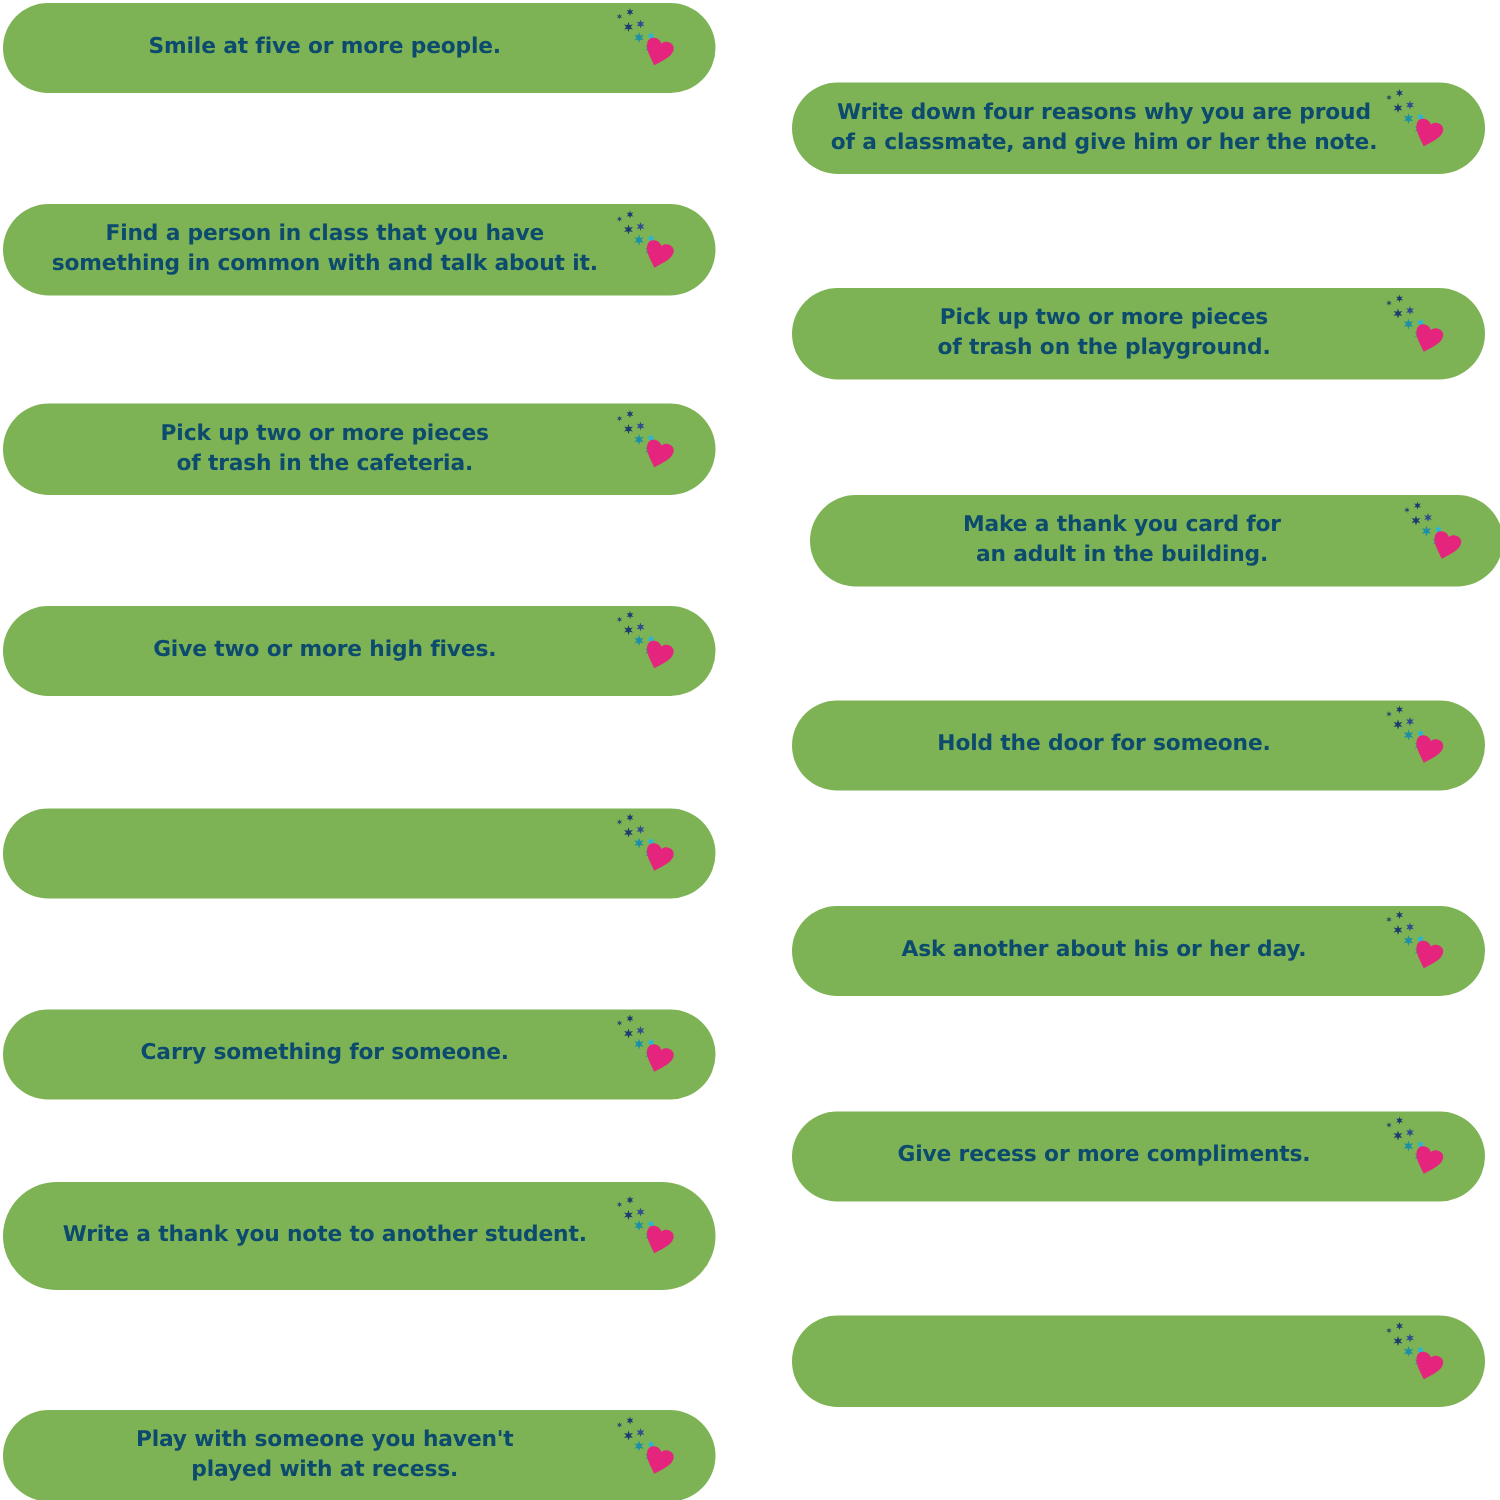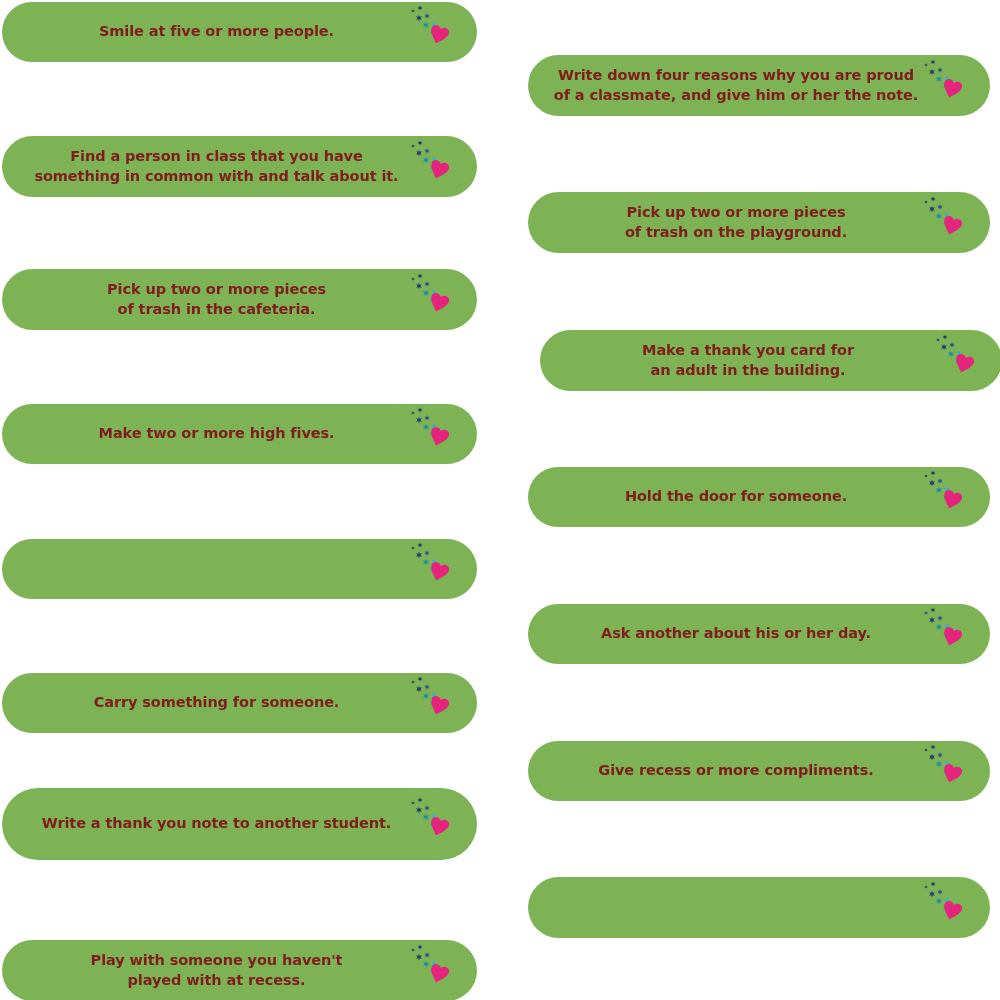--- a/index.html
+++ b/index.html
@@ -21,21 +21,21 @@
     box-sizing: border-box;
     background: #7db355;
     border-radius: 999px;
     display: flex;
     align-items: center;
     justify-content: center;
   }
   .pill-text {
     display: block;
     text-align: center;
-    color: #7f1d1d;
+    color: #0c4a6e;
     font-family: "DejaVu Sans", "Liberation Sans", sans-serif;
     font-size: 14.5px;
     font-weight: 600;
     line-height: 1.32;
     letter-spacing: -0.1px;
     white-space: pre-line;
     padding: 0 62px 0 16px;
     max-width: 100%;
   }
   .pill.two-line .pill-text {
@@ -115,21 +115,21 @@
             <path d="M26.00,23.80L26.67,25.84L28.77,25.40L27.34,27.00L28.77,28.60L26.67,28.16L26.00,30.20L25.33,28.16L23.23,28.60L24.66,27.00L23.23,25.40L25.33,25.84Z" fill="#1b8fa8" opacity="1"></path>
             <path d="M33.00,23.60L33.50,25.13L35.08,24.80L34.01,26.00L35.08,27.20L33.50,26.87L33.00,28.40L32.50,26.87L30.92,27.20L31.99,26.00L30.92,24.80L32.50,25.13Z" fill="#25b6e0" opacity="1"></path>
             <path d="M33.00,30.20L33.59,31.98L35.42,31.60L34.18,33.00L35.42,34.40L33.59,34.02L33.00,35.80L32.41,34.02L30.58,34.40L31.82,33.00L30.58,31.60L32.41,31.98Z" fill="#25b6e0" opacity="1"></path>
             <g transform="translate(32,22) rotate(18)">
               <path d="M11.5,3.2 C11.5,-1.4 5.0,-2.6 2.4,1.3 C-0.2,-2.6 -6.7,-1.4 -6.7,3.2 C-6.7,8.6 -0.6,12.8 2.4,16.6 C5.4,12.8 11.5,8.6 11.5,3.2 Z" fill="#e5247e"></path>
             </g>
           </svg>
         </span>
       </div>
       <div class="pill" style="left: 2px; top: 404px; width: 475px; height: 60px;">
-        <span class="pill-text">Make two or more high fives.</span>
+        <span class="pill-text">Give two or more high fives.</span>
         <span class="deco">
           <svg viewBox="0 0 66 54" xmlns="http://www.w3.org/2000/svg">
             <path d="M6.00,4.00L6.42,5.27L7.73,5.00L6.84,6.00L7.73,7.00L6.42,6.73L6.00,8.00L5.58,6.73L4.27,7.00L5.16,6.00L4.27,5.00L5.58,5.27Z" fill="#1f3a6e" opacity="0.85"></path>
             <path d="M13.00,0.40L13.55,2.05L15.25,1.70L14.09,3.00L15.25,4.30L13.55,3.95L13.00,5.60L12.45,3.95L10.75,4.30L11.91,3.00L10.75,1.70L12.45,2.05Z" fill="#1f3a6e" opacity="1"></path>
             <path d="M12.00,9.60L12.71,11.76L14.94,11.30L13.43,13.00L14.94,14.70L12.71,14.24L12.00,16.40L11.29,14.24L9.06,14.70L10.57,13.00L9.06,11.30L11.29,11.76Z" fill="#1f3a6e" opacity="1"></path>
             <path d="M20.00,8.00L20.63,9.91L22.60,9.50L21.26,11.00L22.60,12.50L20.63,12.09L20.00,14.00L19.37,12.09L17.40,12.50L18.74,11.00L17.40,9.50L19.37,9.91Z" fill="#2e4f8f" opacity="1"></path>
             <path d="M19.00,16.40L19.76,18.69L22.12,18.20L20.51,20.00L22.12,21.80L19.76,21.31L19.00,23.60L18.24,21.31L15.88,21.80L17.49,20.00L15.88,18.20L18.24,18.69Z" fill="#1b8fa8" opacity="1"></path>
             <path d="M27.00,16.40L27.55,18.05L29.25,17.70L28.09,19.00L29.25,20.30L27.55,19.95L27.00,21.60L26.45,19.95L24.75,20.30L25.91,19.00L24.75,17.70L26.45,18.05Z" fill="#25b6e0" opacity="1"></path>
             <path d="M26.00,23.80L26.67,25.84L28.77,25.40L27.34,27.00L28.77,28.60L26.67,28.16L26.00,30.20L25.33,28.16L23.23,28.60L24.66,27.00L23.23,25.40L25.33,25.84Z" fill="#1b8fa8" opacity="1"></path>
             <path d="M33.00,23.60L33.50,25.13L35.08,24.80L34.01,26.00L35.08,27.20L33.50,26.87L33.00,28.40L32.50,26.87L30.92,27.20L31.99,26.00L30.92,24.80L32.50,25.13Z" fill="#25b6e0" opacity="1"></path>

